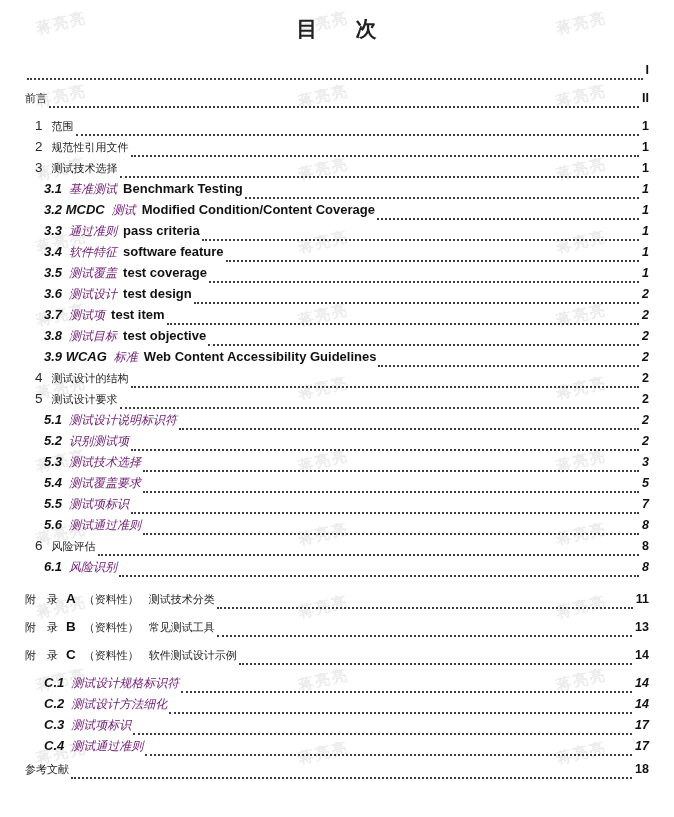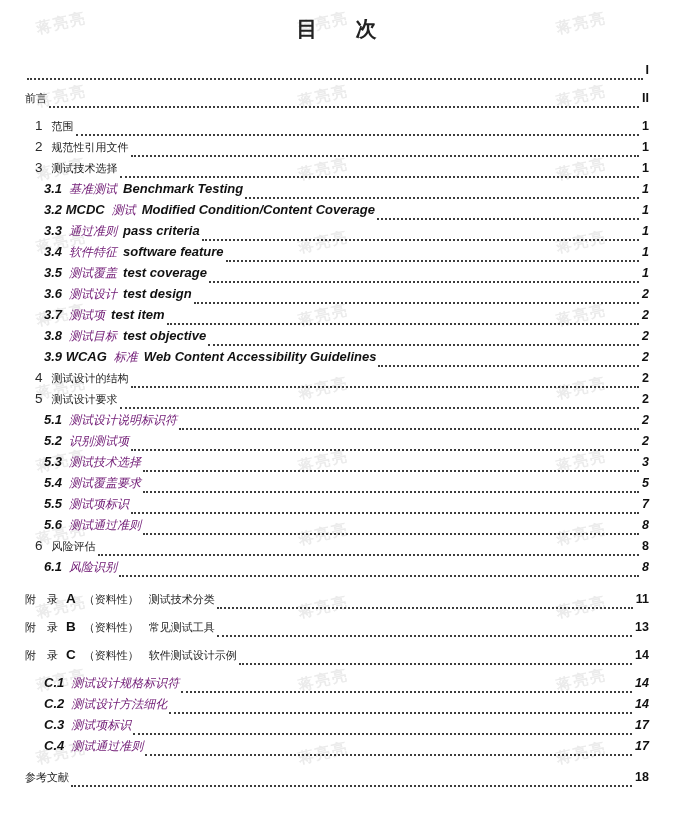--- a/index.html
+++ b/index.html
@@ -29,42 +29,42 @@
   }
   .toc{
     position:absolute;left:25px;right:25px;top:62px;z-index:1;
   }
   .row{
     display:flex;flex-direction:row;align-items:flex-start;
     height:21px;line-height:16px;font-size:13.5px;white-space:nowrap;
   }
   .row.sp{height:28px;}
   .row.gapA{margin-top:11px;}
-  .row.gapR{margin-top:10px;}
+  .row.gapR{margin-top:2px;}
   .ind1{padding-left:10px;}
   .ind2{padding-left:19px;}
   .dots{
     flex:1;height:16px;min-width:8px;
     border-bottom:2px dotted #3c3c3c;
     margin:0 3px 0 2px;
   }
   .num{
     font-family:"Liberation Sans","DejaVu Sans",sans-serif;
     font-size:13.5px;color:#2a2a2a;margin-right:9px;
   }
   .t-plain{font-size:11px;color:#1c1c1c;}
   .snum{
     font-family:"Liberation Sans","DejaVu Sans",sans-serif;
     font-weight:bold;font-style:italic;font-size:13px;
     margin-right:7px;color:#111;text-align:center;
   }
   .szh{font-style:italic;font-size:12px;color:#701a75;}
   .sen{
     font-family:"Liberation Sans","DejaVu Sans",sans-serif;
-    font-weight:bold;font-style:italic;font-size:13px;
+    font-weight:bold;font-size:13px;
     margin-left:6px;color:#111;
   }
   .sen:empty{margin-left:0;}
   .alet{
     font-family:"Liberation Sans","DejaVu Sans",sans-serif;
     font-weight:bold;font-size:13.5px;color:#111;
     margin:0 8px 0 8px;
   }
   .anote{margin-right:10px;}
   .pg{

